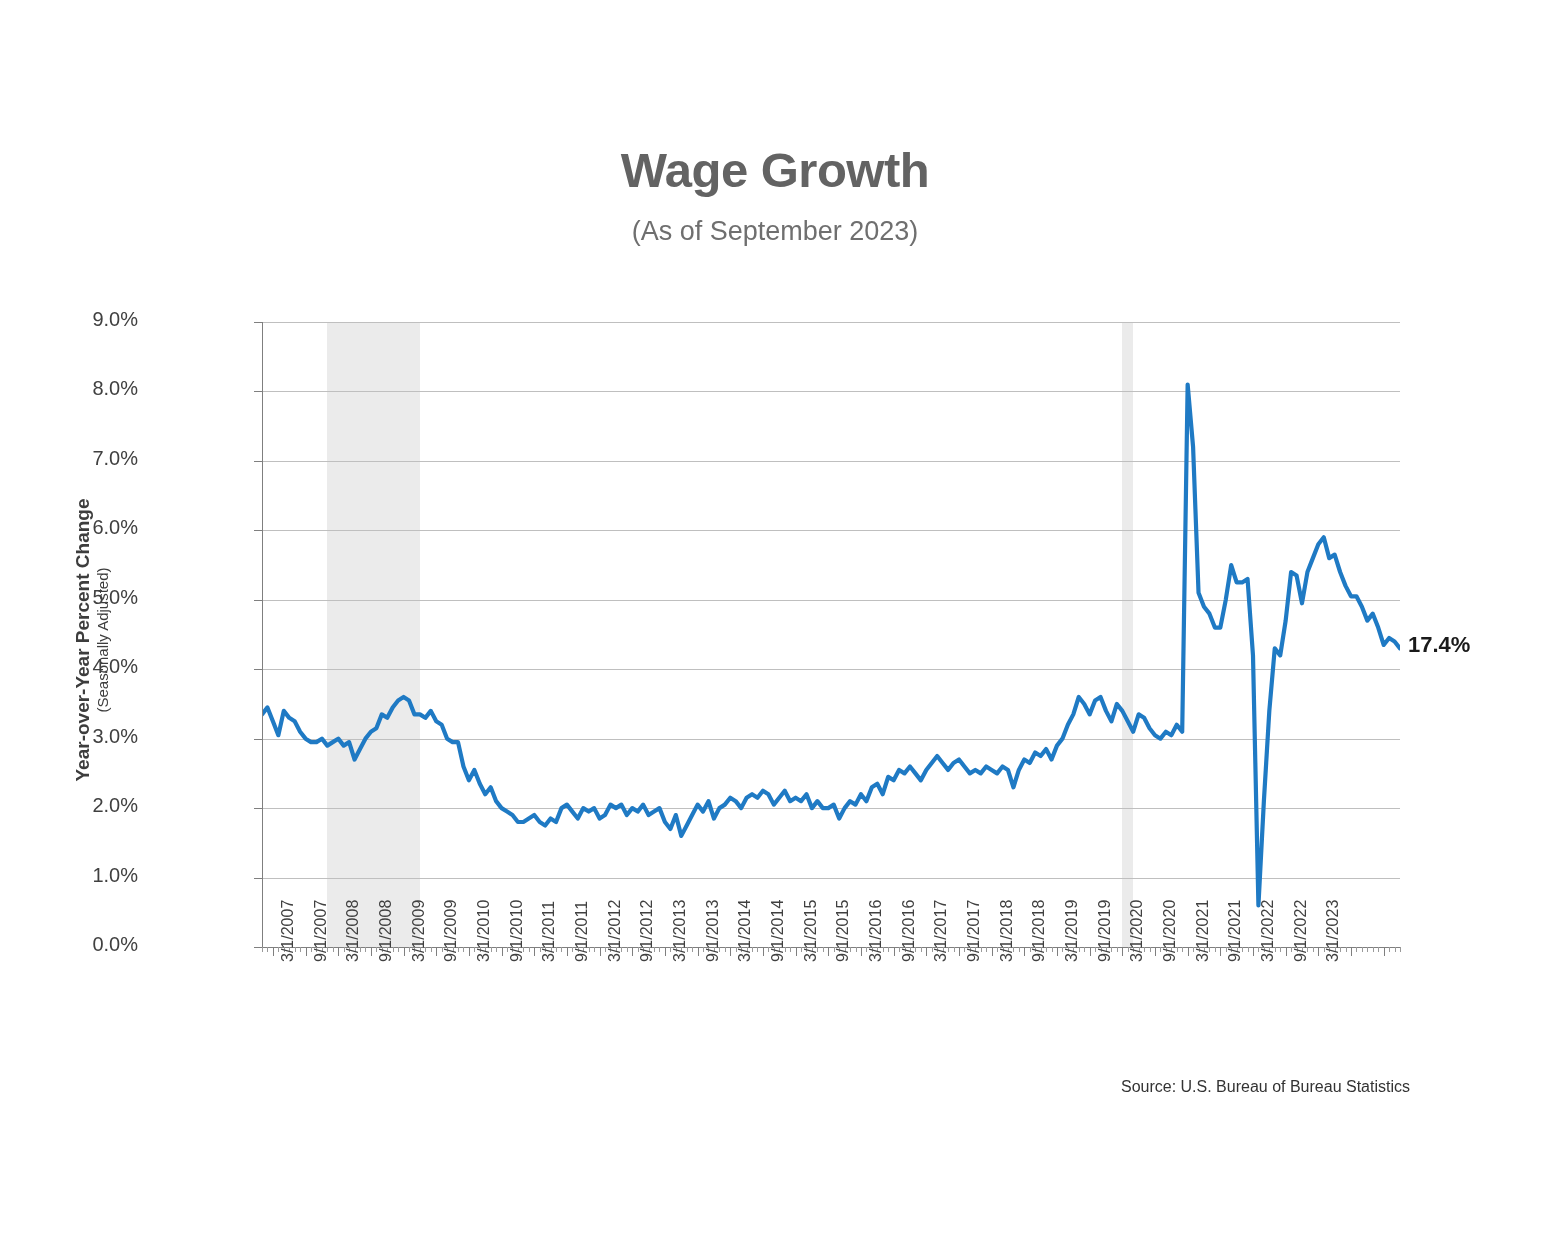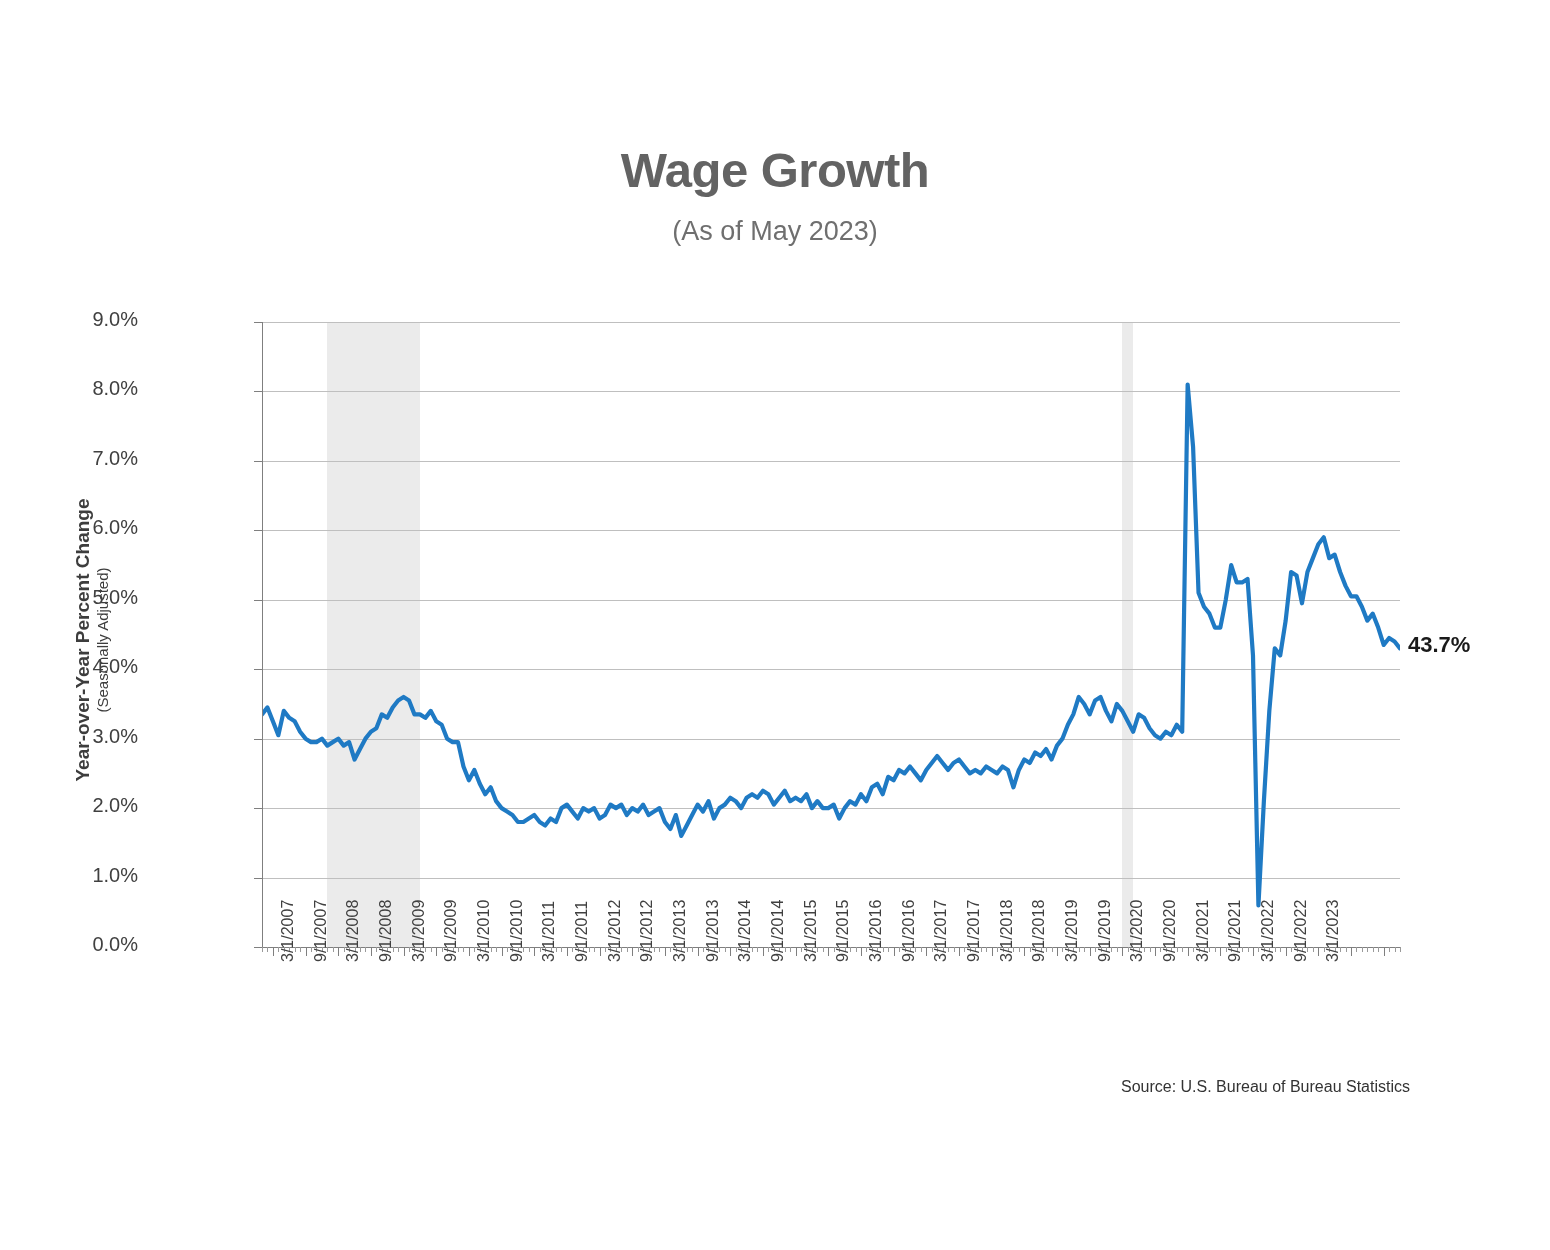--- a/index.html
+++ b/index.html
@@ -162,21 +162,21 @@
     text-align: right;
   }
   svg { display: block; }
 </style>
 </head>
 <body>
 
 <div id="chart-root">
 
   <div id="title">Wage Growth</div>
-  <div id="subtitle">(As of May 2023)</div>
+  <div id="subtitle">(As of September 2023)</div>
 
   <div id="ylabel-wrap">
     <div id="ylabel-rot">
       <span id="ylabel-main">Year-over-Year Percent Change</span>
       <br>
       <span id="ylabel-sub">(Seasonally Adjusted)</span>
     </div>
   </div>
 
   <div id="plot">
@@ -191,21 +191,21 @@
       <div class="gridline" style="top: 138.889px; background: rgb(191, 191, 191);"></div>
       <div class="gridline" style="top: 69.4444px; background: rgb(191, 191, 191);"></div>
       <div class="gridline" style="top: 0px; background: rgb(191, 191, 191);"></div>
       <svg width="1138" height="625" viewBox="0 0 1138 625" style="position: absolute; left: 0px; top: 0px;">
         <path d="M0.00 392.36 L5.44 385.42 L10.89 399.31 L16.33 413.19 L21.78 388.89 L27.22 395.83 L32.67 399.31 L38.11 409.72 L43.56 416.67 L49.00 420.14 L54.45 420.14 L59.89 416.67 L65.34 423.61 L70.78 420.14 L76.23 416.67 L81.67 423.61 L87.12 420.14 L92.56 437.50 L98.01 427.08 L103.45 416.67 L108.90 409.72 L114.34 406.25 L119.79 392.36 L125.23 395.83 L130.68 385.42 L136.12 378.47 L141.57 375.00 L147.01 378.47 L152.46 392.36 L157.90 392.36 L163.35 395.83 L168.79 388.89 L174.24 399.31 L179.68 402.78 L185.13 416.67 L190.57 420.14 L196.02 420.14 L201.46 444.44 L206.91 458.33 L212.35 447.92 L217.80 461.81 L223.24 472.22 L228.69 465.28 L234.13 479.17 L239.58 486.11 L245.02 489.58 L250.47 493.06 L255.91 500.00 L261.36 500.00 L266.80 496.53 L272.25 493.06 L277.69 500.00 L283.14 503.47 L288.58 496.53 L294.03 500.00 L299.47 486.11 L304.92 482.64 L310.36 489.58 L315.81 496.53 L321.25 486.11 L326.70 489.58 L332.14 486.11 L337.59 496.53 L343.03 493.06 L348.48 482.64 L353.92 486.11 L359.37 482.64 L364.81 493.06 L370.26 486.11 L375.70 489.58 L381.15 482.64 L386.59 493.06 L392.04 489.58 L397.48 486.11 L402.93 500.00 L408.37 506.94 L413.82 493.06 L419.26 513.89 L424.71 503.47 L430.15 493.06 L435.60 482.64 L441.04 489.58 L446.49 479.17 L451.93 496.53 L457.38 486.11 L462.82 482.64 L468.27 475.69 L473.71 479.17 L479.16 486.11 L484.60 475.69 L490.05 472.22 L495.49 475.69 L500.94 468.75 L506.38 472.22 L511.83 482.64 L517.27 475.69 L522.72 468.75 L528.16 479.17 L533.61 475.69 L539.05 479.17 L544.50 472.22 L549.94 486.11 L555.39 479.17 L560.83 486.11 L566.28 486.11 L571.72 482.64 L577.17 496.53 L582.61 486.11 L588.06 479.17 L593.50 482.64 L598.95 472.22 L604.39 479.17 L609.84 465.28 L615.28 461.81 L620.73 472.22 L626.17 454.86 L631.62 458.33 L637.06 447.92 L642.51 451.39 L647.95 444.44 L653.40 451.39 L658.84 458.33 L664.29 447.92 L669.73 440.97 L675.18 434.03 L680.62 440.97 L686.07 447.92 L691.51 440.97 L696.96 437.50 L702.40 444.44 L707.85 451.39 L713.29 447.92 L718.74 451.39 L724.18 444.44 L729.63 447.92 L735.07 451.39 L740.52 444.44 L745.96 447.92 L751.41 465.28 L756.85 447.92 L762.30 437.50 L767.74 440.97 L773.19 430.56 L778.63 434.03 L784.08 427.08 L789.52 437.50 L794.97 423.61 L800.41 416.67 L805.86 402.78 L811.30 392.36 L816.75 375.00 L822.19 381.94 L827.64 392.36 L833.08 378.47 L838.53 375.00 L843.97 388.89 L849.42 399.31 L854.86 381.94 L860.31 388.89 L865.75 399.31 L871.20 409.72 L876.64 392.36 L882.09 395.83 L887.53 406.25 L892.98 413.19 L898.42 416.67 L903.87 409.72 L909.31 413.19 L914.76 402.78 L920.20 409.72 L925.65 62.50 L931.09 125.00 L936.54 270.83 L941.98 284.72 L947.43 291.67 L952.87 305.56 L958.32 305.56 L963.76 277.78 L969.21 243.06 L974.65 260.42 L980.10 260.42 L985.54 256.94 L990.99 333.33 L996.43 583.33 L1001.88 479.17 L1007.32 388.89 L1012.77 326.39 L1018.21 333.33 L1023.66 298.61 L1029.10 250.00 L1034.55 253.47 L1039.99 281.25 L1045.44 250.00 L1050.88 236.11 L1056.33 222.22 L1061.77 215.28 L1067.22 236.11 L1072.66 232.64 L1078.11 250.00 L1083.55 263.89 L1089.00 274.31 L1094.44 274.31 L1099.89 284.72 L1105.33 298.61 L1110.78 291.67 L1116.22 305.56 L1121.67 322.92 L1127.11 315.97 L1132.56 319.44 L1138.00 326.39" fill="none" stroke="#1f7ac4" stroke-width="4.2" stroke-linejoin="round" stroke-linecap="round"></path>
       </svg>
     </div>
   <div id="axis-x"></div>
   <div id="axis-y"></div>
 
-  <div id="endlabel" style="top: 632.389px;">43.7%</div>
+  <div id="endlabel" style="top: 632.389px;">17.4%</div>
   <div id="source">Source: U.S. Bureau of Bureau Statistics</div>
 <div class="ytick-label" style="top: 933px;">0.0%</div>
     <div class="ytick-mark" style="left: 254px; top: 947px;"></div>
     <div class="ytick-label" style="top: 863.556px;">1.0%</div>
     <div class="ytick-mark" style="left: 254px; top: 877.556px;"></div>
     <div class="ytick-label" style="top: 794.111px;">2.0%</div>
     <div class="ytick-mark" style="left: 254px; top: 808.111px;"></div>
     <div class="ytick-label" style="top: 724.667px;">3.0%</div>
     <div class="ytick-mark" style="left: 254px; top: 738.667px;"></div>
     <div class="ytick-label" style="top: 655.222px;">4.0%</div>

